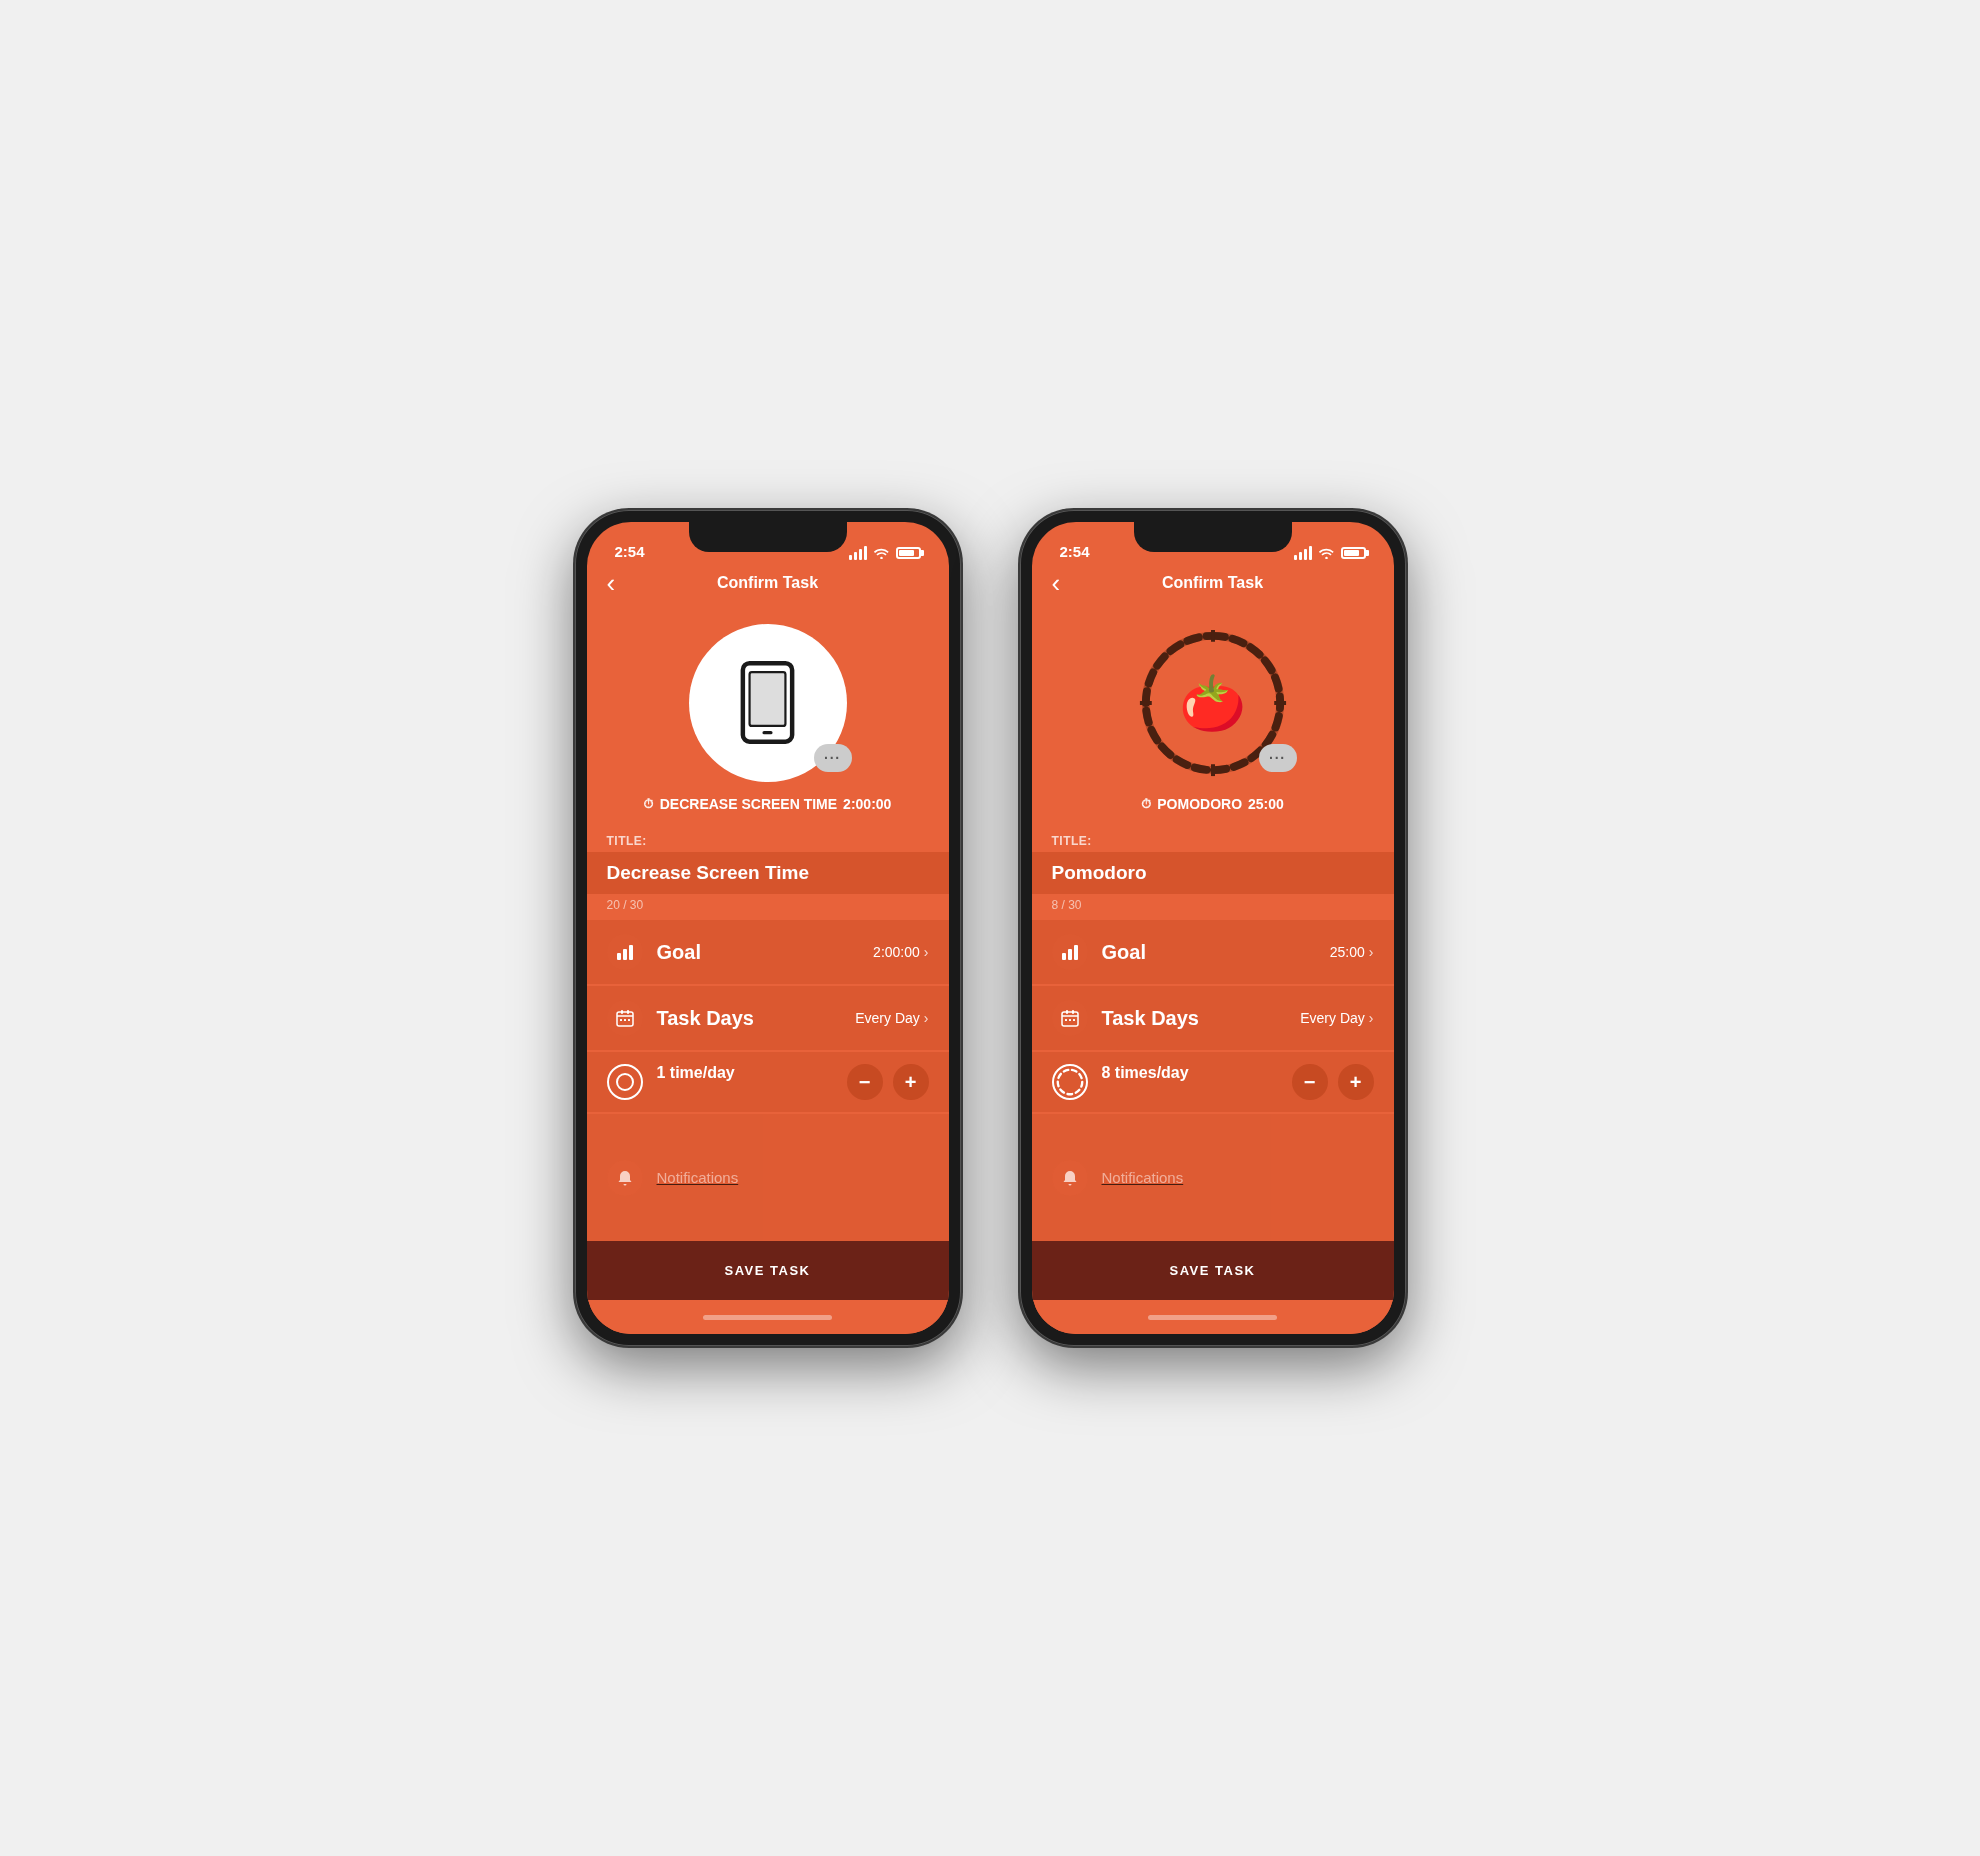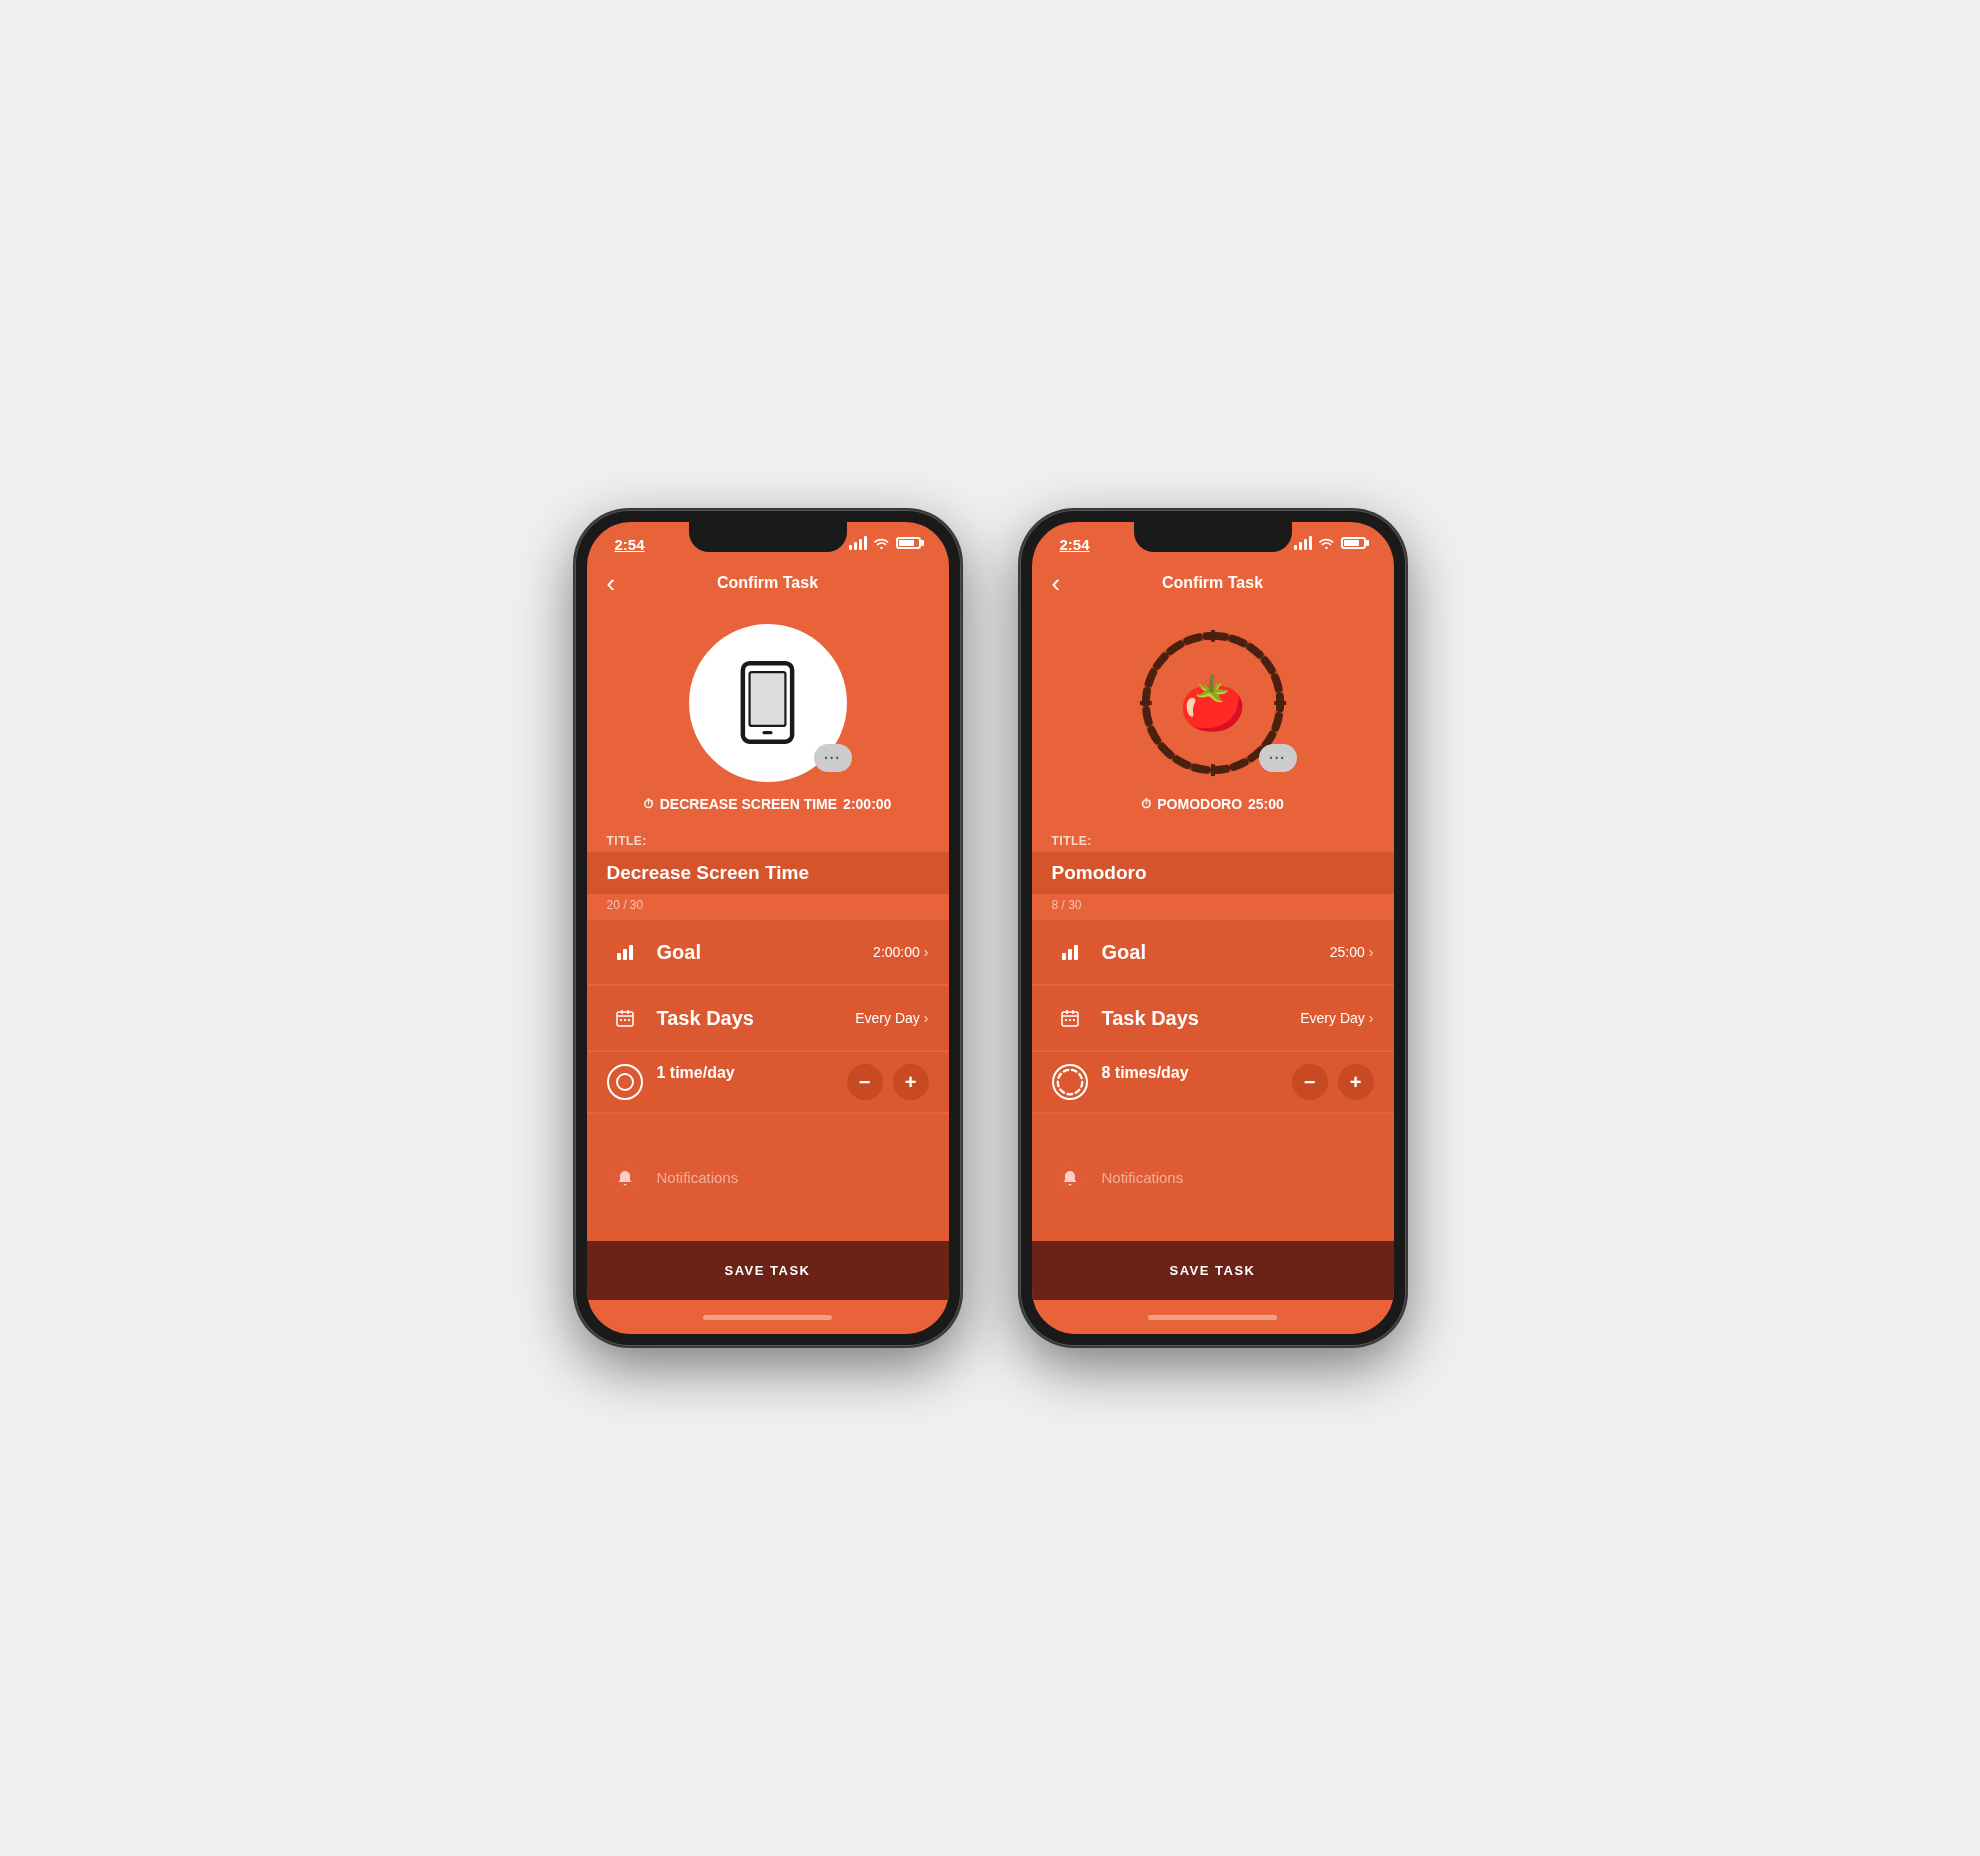--- a/index.html
+++ b/index.html
@@ -56,29 +56,28 @@
       height: 30px;
       background: #1a1a1a;
       border-radius: 0 0 20px 20px;
       z-index: 10;
     }
 
     
     .status-bar {
       display: flex;
       justify-content: space-between;
-      align-items: flex-start;
+      align-items: flex-end;
       padding: 14px 28px 6px;
       color: white;
       font-size: 14px;
       font-weight: 600;
       min-height: 44px;
       position: relative;
       z-index: 5;
-      text-decoration: underline;
     }
 
     .status-time {
       font-size: 15px;
       font-weight: 700;
     }
 
     .status-icons {
       display: flex;
       align-items: center;
@@ -363,20 +362,21 @@
     }
 
     
     .notification-partial {
       background: rgba(180, 60, 20, 0.25);
       display: flex;
       align-items: center;
       padding: 14px 20px;
       opacity: 0.7;
       flex: 1;
+      text-decoration: underline;
     }
 
     .notif-icon {
       width: 36px;
       height: 36px;
       background: rgba(220, 90, 50, 0.6);
       border-radius: 50%;
       display: flex;
       align-items: center;
       justify-content: center;

